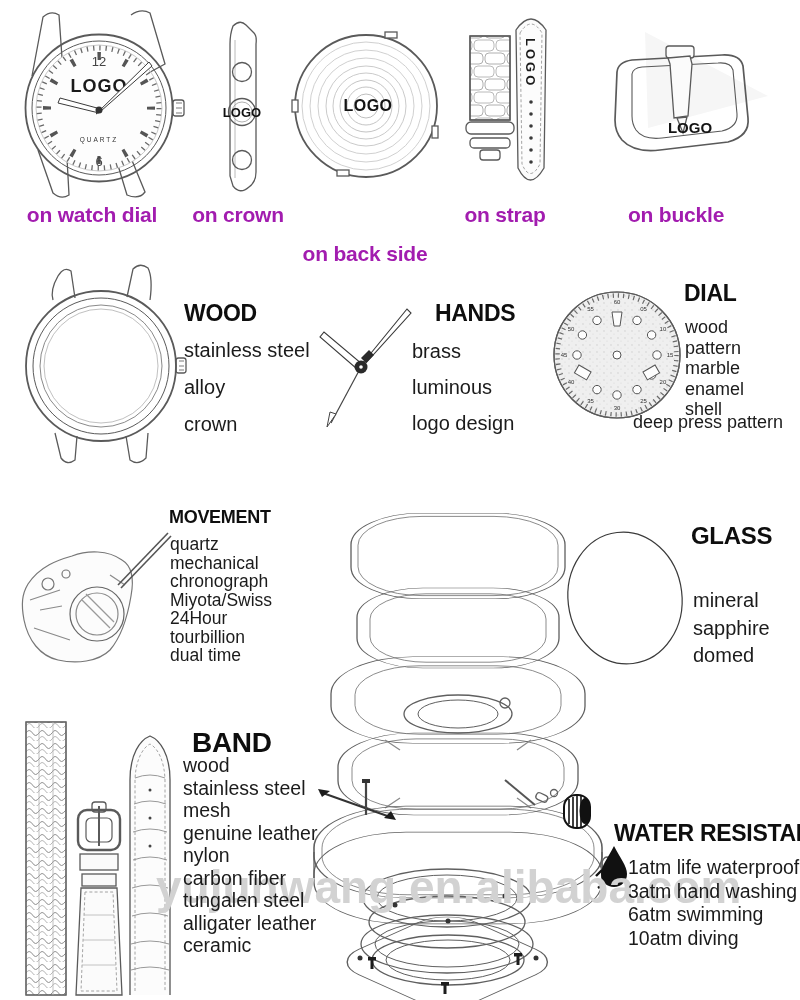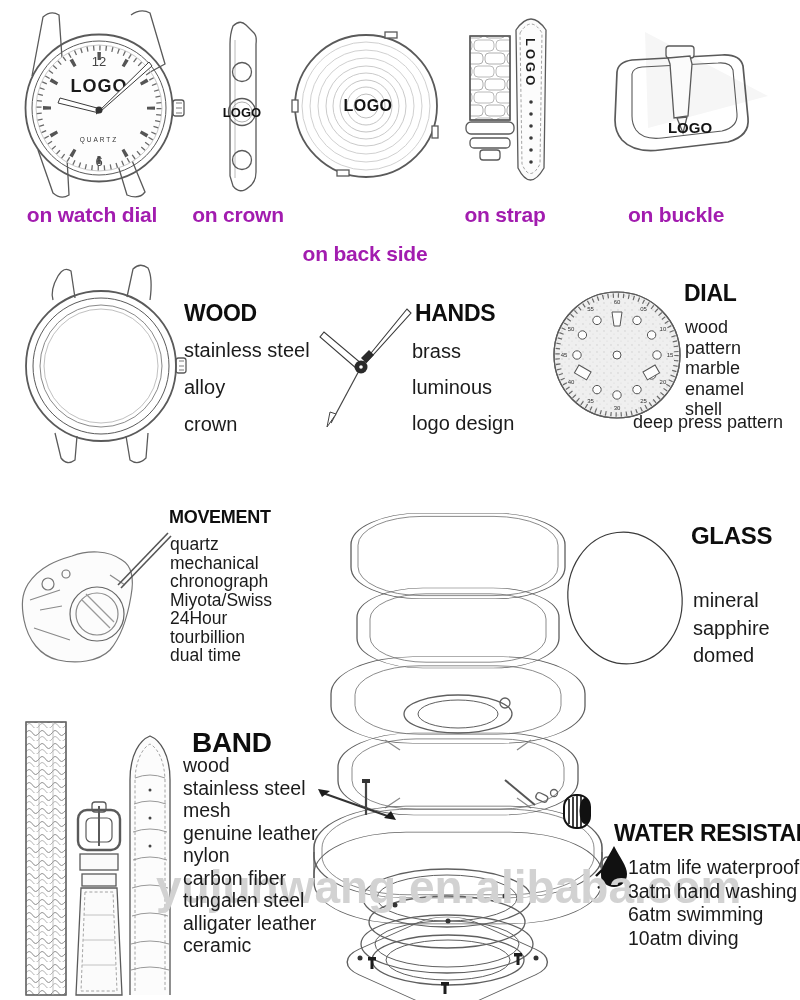--- a/index.html
+++ b/index.html
@@ -288,21 +288,21 @@
   <div class="cap" style="left:505px; top:203px;">on strap</div>
   <div class="cap" style="left:676px; top:203px;">on buckle</div>
 
   <div class="h" style="left:184px; top:300px; font-size:23px;">WOOD</div>
   <div class="it" style="left:184px; top:332px; font-size:20px; line-height:37px;">
     <div>stainless steel</div>
     <div>alloy</div>
     <div>crown</div>
   </div>
 
-  <div class="h" style="left:415px; top:300px; font-size:23px;">HANDS</div>
+  <div class="h" style="left:435px; top:300px; font-size:23px;">HANDS</div>
   <div class="it" style="left:412px; top:333px; font-size:20px; line-height:36px;">
     <div>brass</div>
     <div>luminous</div>
     <div>logo design</div>
   </div>
 
   <div class="h" style="left:684px; top:280px; font-size:23px;">DIAL</div>
   <div class="it" style="left:685px; top:317px; font-size:18px; line-height:20.5px;">
     <div>wood</div>
     <div>pattern</div>

